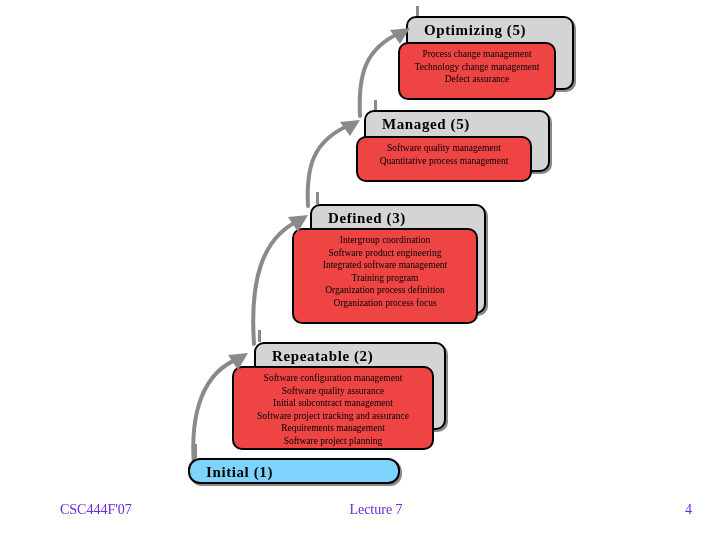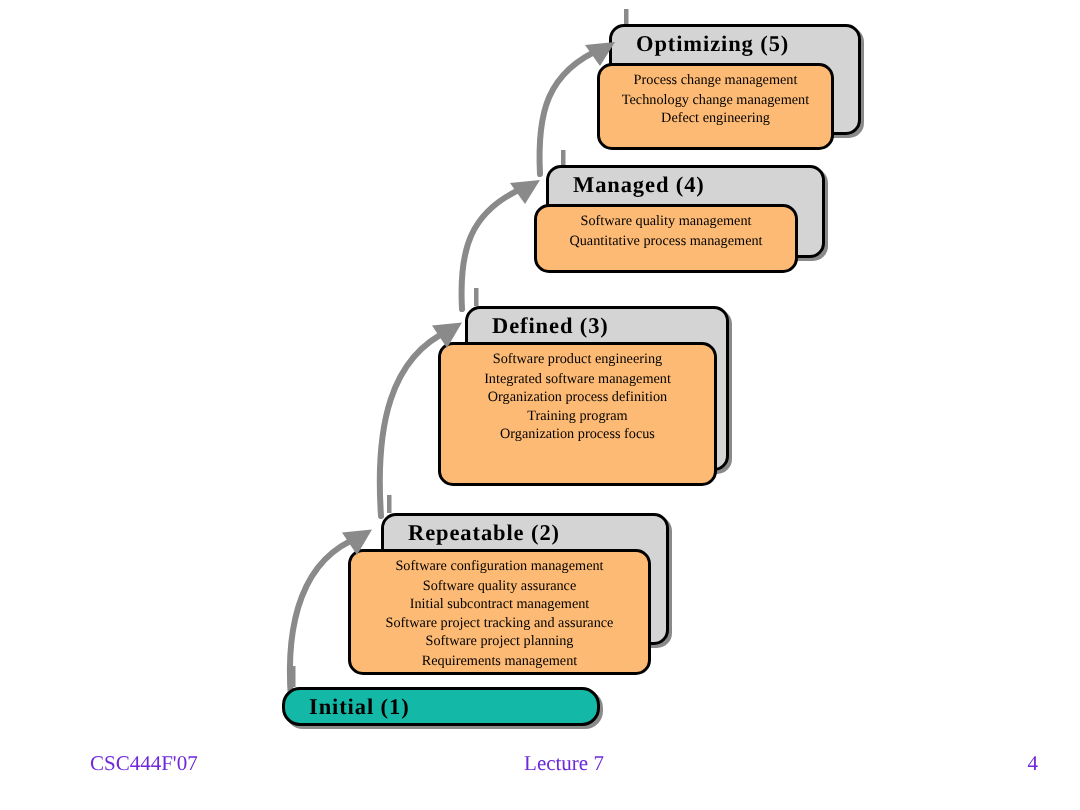--- a/index.html
+++ b/index.html
@@ -52,39 +52,39 @@
     font-weight: bold;
     letter-spacing: 0.6px;
     color: #000000;
     white-space: nowrap;
     box-sizing: border-box;
   }
 
   
   .card {
     position: absolute;
-    background: #fdba74;
+    background: #ef4444;
     border: 2px solid #000000;
     border-radius: 10px;
     box-sizing: border-box;
     text-align: center;
     padding-top: 4px;
   }
 
   .card .kpa {
     font-size: 9.5px;
     line-height: 12.6px;
     color: #000000;
     white-space: nowrap;
   }
 
   
   .capsule {
     position: absolute;
-    background: #14b8a6;
+    background: #7dd3fc;
     border: 2px solid #000000;
     border-radius: 12px;
     box-sizing: border-box;
     box-shadow: 2px 2px 0 #8a8a8a;
   }
   .capsule .title {
     height: 100%;
     line-height: 24px;
   }
 
@@ -135,76 +135,77 @@
 <div id="slide">
 
   <div class="level" style="left:390px; top:16px; width:172px; height:88px;">
     <div class="tick" style="left:10px; top:-10px; height:12px;"></div>
     <div class="plate" style="width:168px; height:74px;">
       <div class="title">Optimizing (5)</div>
     </div>
     <div class="card" style="left:-8px; top:26px; width:158px; height:58px;">
       <div class="kpa">Process change management</div>
       <div class="kpa">Technology change management</div>
-      <div class="kpa">Defect engineering</div>
+      <div class="kpa">Defect assurance</div>
     </div>
   </div>
 
   <svg class="arrow" style="left:338px; top:18px;" width="64" height="100" viewBox="0 0 64 100">
     <path d="M6,98 C4,58 10,30 48,14" fill="none" stroke="#8a8a8a" stroke-width="4" stroke-linecap="round"></path>
     <path d="M56,10 L36,12 L46,26 Z" fill="#8a8a8a"></path>
   </svg>
 
   <div class="level" style="left:348px; top:110px; width:190px; height:76px;">
     <div class="tick" style="left:10px; top:-10px; height:12px;"></div>
     <div class="plate" style="width:186px; height:62px;">
-      <div class="title">Managed (4)</div>
+      <div class="title">Managed (5)</div>
     </div>
     <div class="card" style="left:-8px; top:26px; width:176px; height:46px;">
       <div class="kpa">Software quality management</div>
       <div class="kpa">Quantitative process management</div>
     </div>
   </div>
 
   <svg class="arrow" style="left:286px; top:112px;" width="66" height="96" viewBox="0 0 66 96">
     <path d="M6,94 C4,56 10,28 50,12" fill="none" stroke="#8a8a8a" stroke-width="4" stroke-linecap="round"></path>
     <path d="M58,8 L38,10 L48,24 Z" fill="#8a8a8a"></path>
   </svg>
 
   <div class="level" style="left:294px; top:204px; width:180px; height:122px;">
     <div class="tick" style="left:6px; top:-12px; height:12px;"></div>
     <div class="plate" style="width:176px; height:110px;">
       <div class="title">Defined (3)</div>
     </div>
     <div class="card" style="left:-18px; top:24px; width:186px; height:96px;">
+      <div class="kpa">Intergroup coordination</div>
       <div class="kpa">Software product engineering</div>
       <div class="kpa">Integrated software management</div>
+      <div class="kpa">Training program</div>
       <div class="kpa">Organization process definition</div>
-      <div class="kpa">Training program</div>
       <div class="kpa">Organization process focus</div>
     </div>
   </div>
 
   <svg class="arrow" style="left:232px; top:206px;" width="68" height="140" viewBox="0 0 68 140">
     <path d="M6,138 C2,78 12,32 52,14" fill="none" stroke="#8a8a8a" stroke-width="4" stroke-linecap="round"></path>
     <path d="M60,9 L40,11 L50,26 Z" fill="#8a8a8a"></path>
   </svg>
 
   <div class="level" style="left:238px; top:342px; width:196px; height:104px;">
     <div class="tick" style="left:4px; top:-12px; height:12px;"></div>
     <div class="plate" style="width:192px; height:88px;">
       <div class="title">Repeatable (2)</div>
     </div>
     <div class="card" style="left:-22px; top:24px; width:202px; height:84px;">
       <div class="kpa">Software configuration management</div>
       <div class="kpa">Software quality assurance</div>
       <div class="kpa">Initial subcontract management</div>
       <div class="kpa">Software project tracking and assurance</div>
+      <div class="kpa">Requirements management</div>
       <div class="kpa">Software project planning</div>
-      <div class="kpa">Requirements management</div>
     </div>
   </div>
 
   <svg class="arrow" style="left:172px; top:344px;" width="70" height="124" viewBox="0 0 70 124">
     <path d="M6,122 C2,70 14,28 52,14" fill="none" stroke="#8a8a8a" stroke-width="4" stroke-linecap="round"></path>
     <path d="M60,9 L40,11 L50,26 Z" fill="#8a8a8a"></path>
   </svg>
 
   <div class="level" style="left:172px; top:458px; width:216px; height:28px;">
     <div class="tick" style="left:6px; top:-14px; height:14px;"></div>

